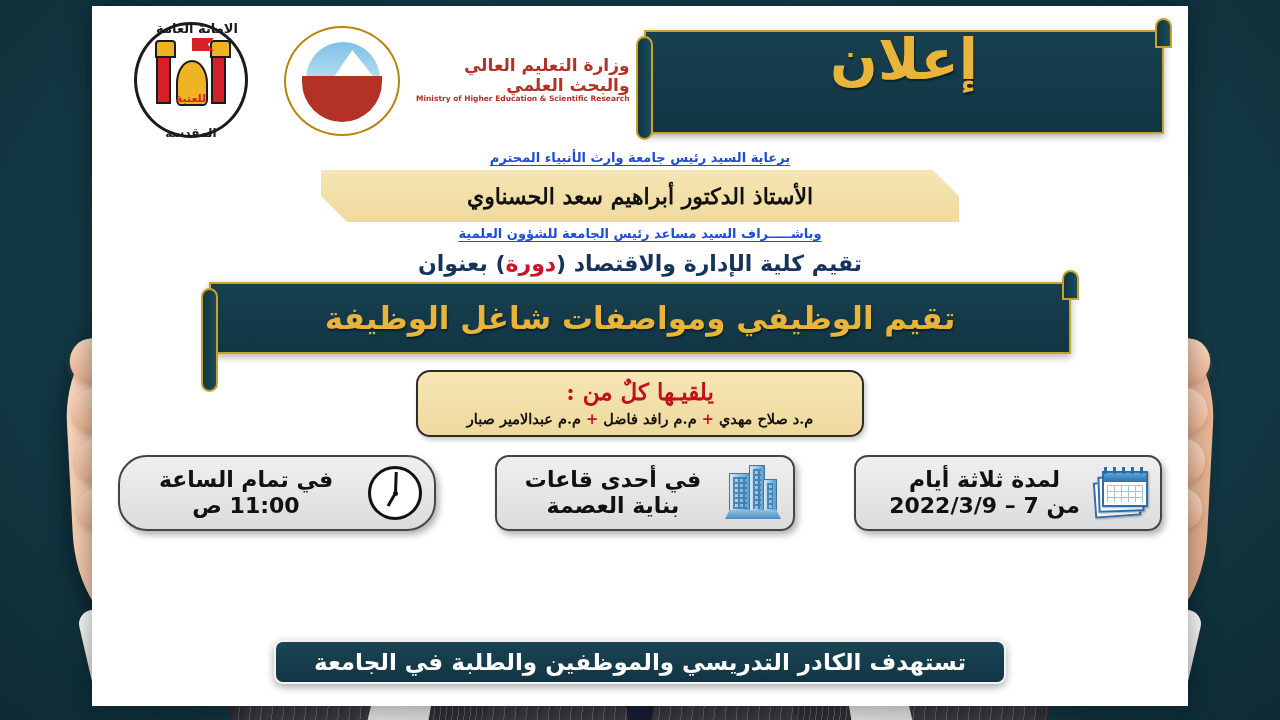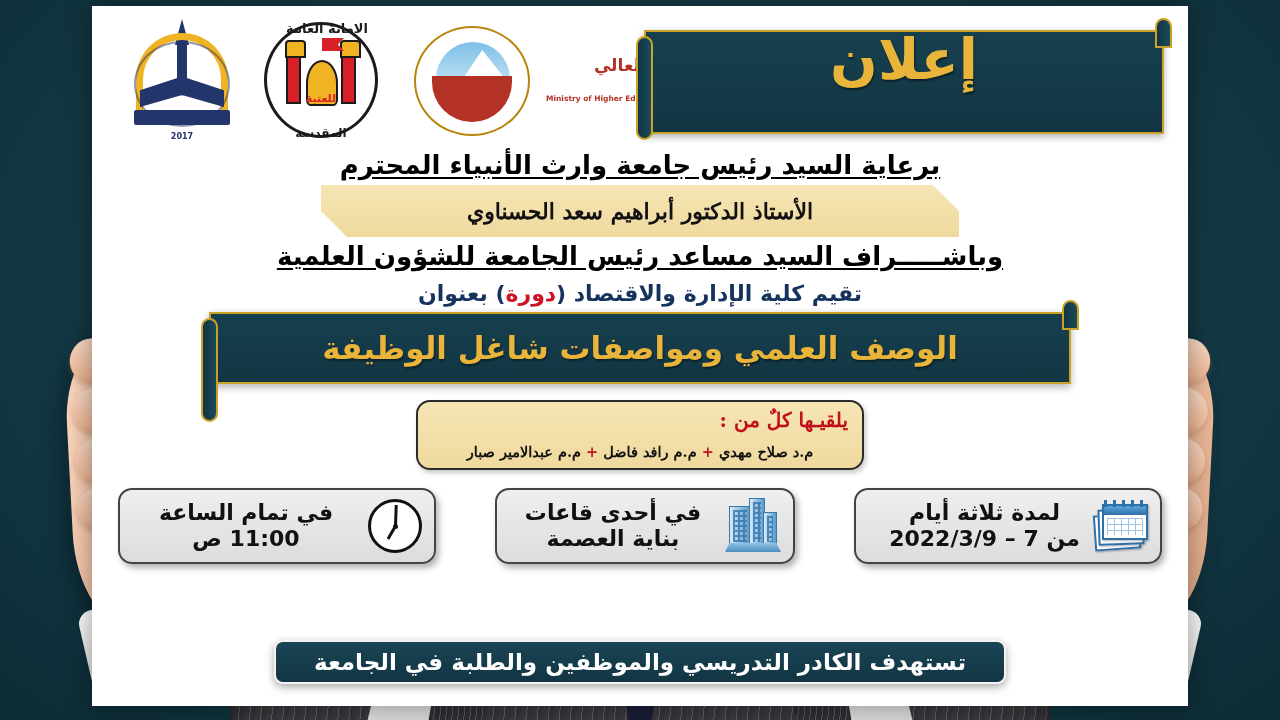--- a/index.html
+++ b/index.html
@@ -244,21 +244,21 @@
     background: linear-gradient(90deg, #123543, #1b4b5c);
     border: 2px solid #C9A227; border-radius: 9px;
   }
   .nub-l { left: -10px; top: 4px; }
   .nub-r { right: -10px; top: -14px; height: 30px; border-radius: 9px 9px 0 0; }
 
   
   .body-wrap { text-align: center; direction: rtl; }
 
   .line-blue {
-    color: #000000; font-size: 26px; font-weight: bold;
+    color: #1d4ed8; font-size: 13px; font-weight: bold;
     text-decoration: underline; text-underline-offset: 3px;
     direction: rtl; letter-spacing: .5px;
     margin: 4px 0 5px 0;
   }
 
   .namebox {
     position: relative;
     width: 638px; margin: 0 auto 4px auto;
     height: 52px;
     background: linear-gradient(180deg, #F6E6B4 0%, #EFD99E 100%);
@@ -291,48 +291,47 @@
   }
 
   .lect-box {
     width: 448px; margin: 16px auto 0 auto;
     padding: 6px 14px 8px 14px;
     background: linear-gradient(180deg, #F6E6B4 0%, #EFD99E 100%);
     border: 2px solid #2b2b2b; border-radius: 14px;
     box-shadow: 2px 3px 5px rgba(0,0,0,.22);
   }
   .lect-box .lead {
-    color: #C0111C; font-size: 20px; font-weight: bold; direction: rtl;
+    color: #C0111C; font-size: 23px; font-weight: bold; direction: rtl;
     font-family: "DejaVu Serif", "Liberation Serif", serif;
-    text-align: right;
   }
   .lect-box .names {
     color: #111; font-size: 14.5px; font-weight: bold; direction: rtl;
-    margin-top: 11px;
+    margin-top: 5px;
     font-family: "DejaVu Serif", "Liberation Serif", serif;
   }
   .lect-box .names .plus { color: #C0111C; }
 
   
   .info-row {
     display: flex; justify-content: space-between; align-items: stretch;
     margin: 18px 12px 0 12px;
     direction: rtl;
   }
   .info-box {
     background: linear-gradient(180deg, #EFEFEF 0%, #DCDCDC 100%);
     border: 2px solid #444; border-radius: 14px;
     display: flex; align-items: center; gap: 8px;
     padding: 4px 12px;
     box-shadow: 3px 4px 6px rgba(0,0,0,.3);
     height: 76px;
   }
   .ib-date { width: 308px; padding-left: 27px; }
   .ib-place { width: 300px; }
-  .ib-time { width: 318px; }
+  .ib-time { width: 318px; border-radius: 29px; }
   .info-text { flex: 1; text-align: center; direction: rtl; }
   .info-text .t1, .info-text .t2 {
     color: #111; font-size: 22px; font-weight: bold; line-height: 1.18;
     letter-spacing: .5px;
   }
   .info-text .one { font-size: 22px; }
 
   
   .ico-cal { position: relative; width: 54px; height: 52px; flex: 0 0 54px; }
   .ico-cal .pg {
@@ -456,29 +455,20 @@
         <div class="nail"></div>
       </div>
     <div class="ring"></div>
     <div class="cuff"></div>
   </div>
 
   <div class="sheet">
 
     <div class="logo-row">
 
-      <div class="logo logo-uni">
-        <div class="spire"></div>
-        <div class="spire2"></div>
-        <div class="arch"></div>
-        <div class="ring2"></div>
-        <div class="book"></div>
-        <div class="band"></div>
-        <div class="yr">2017</div>
-      </div>
 
       <div class="logo logo-shrine">
         <div class="circ"></div>
         <div class="txt-top">الامانة العامة</div>
         <div class="min-l"></div>
         <div class="min-r"></div>
         <div class="flag"></div>
         <div class="dome"></div>
         <div class="txt-mid">للعتبة</div>
         <div class="txt-bot">المقدسة</div>
@@ -515,21 +505,21 @@
       <div class="line-blue">وباشـــــراف السيد مساعد رئيس الجامعة للشؤون العلمية</div>
 
 
       <div class="line-college">
         <span>تقيم كلية الإدارة والاقتصاد (</span><span class="red">دورة</span><span>) بعنوان</span>
       </div>
 
       <div class="title-banner">
         <div class="scroll-nub nub-l"></div>
         <div class="scroll-nub nub-r"></div>
-        <span>الوصف العلمي ومواصفات شاغل الوظيفة</span>
+        <span>تقيم الوظيفي ومواصفات شاغل الوظيفة</span>
       </div>
 
       <div class="lect-box">
         <div class="lead">يلقيـها كلٌ من :</div>
         <div class="names">
           <span>م.د صلاح مهدي</span>
           <span class="plus">+</span>
           <span>م.م رافد فاضل</span>
           <span class="plus">+</span>
           <span>م.م عبدالامير صبار</span>

